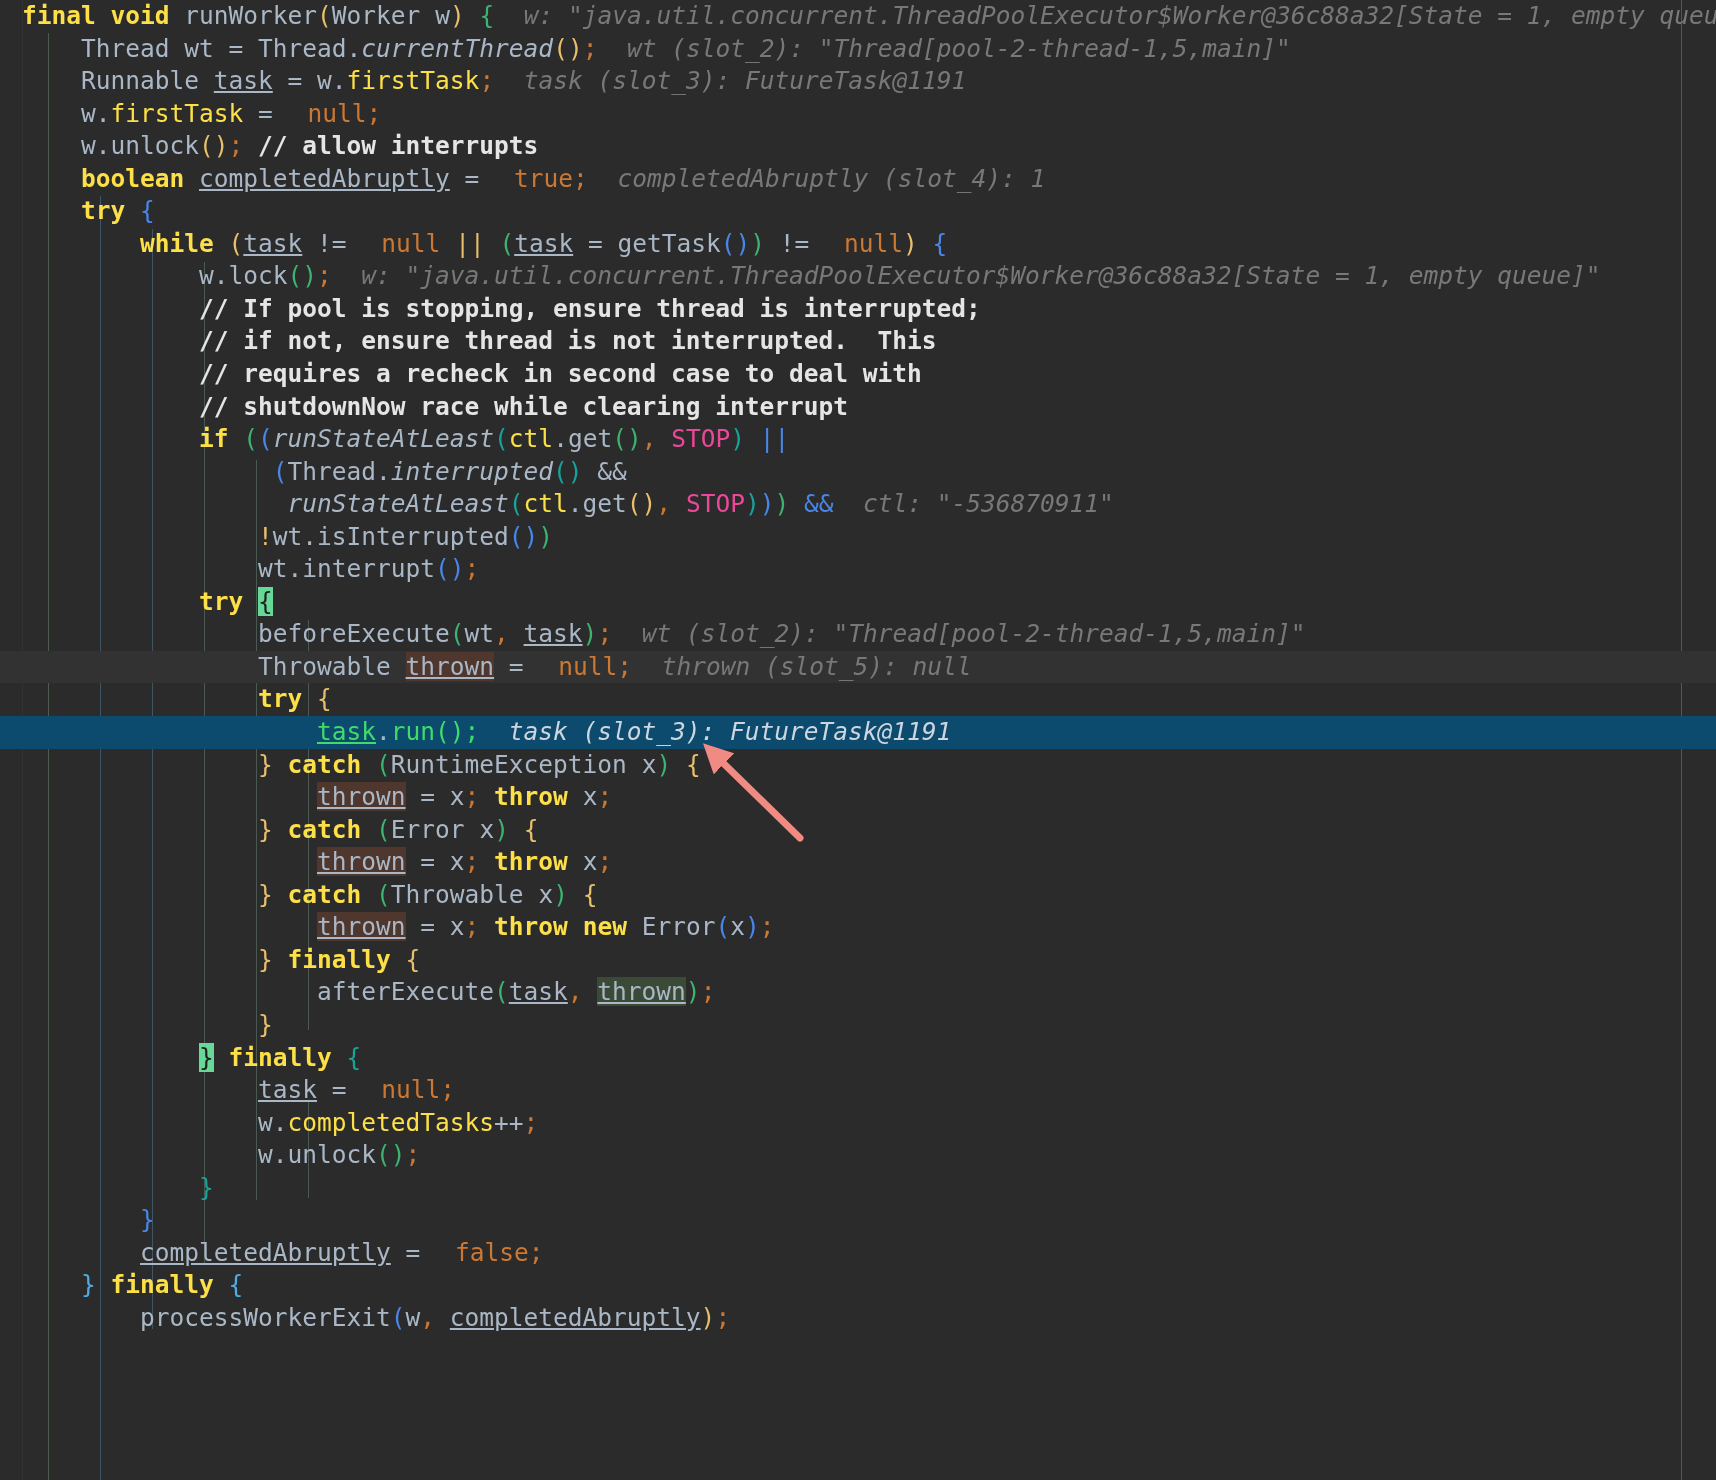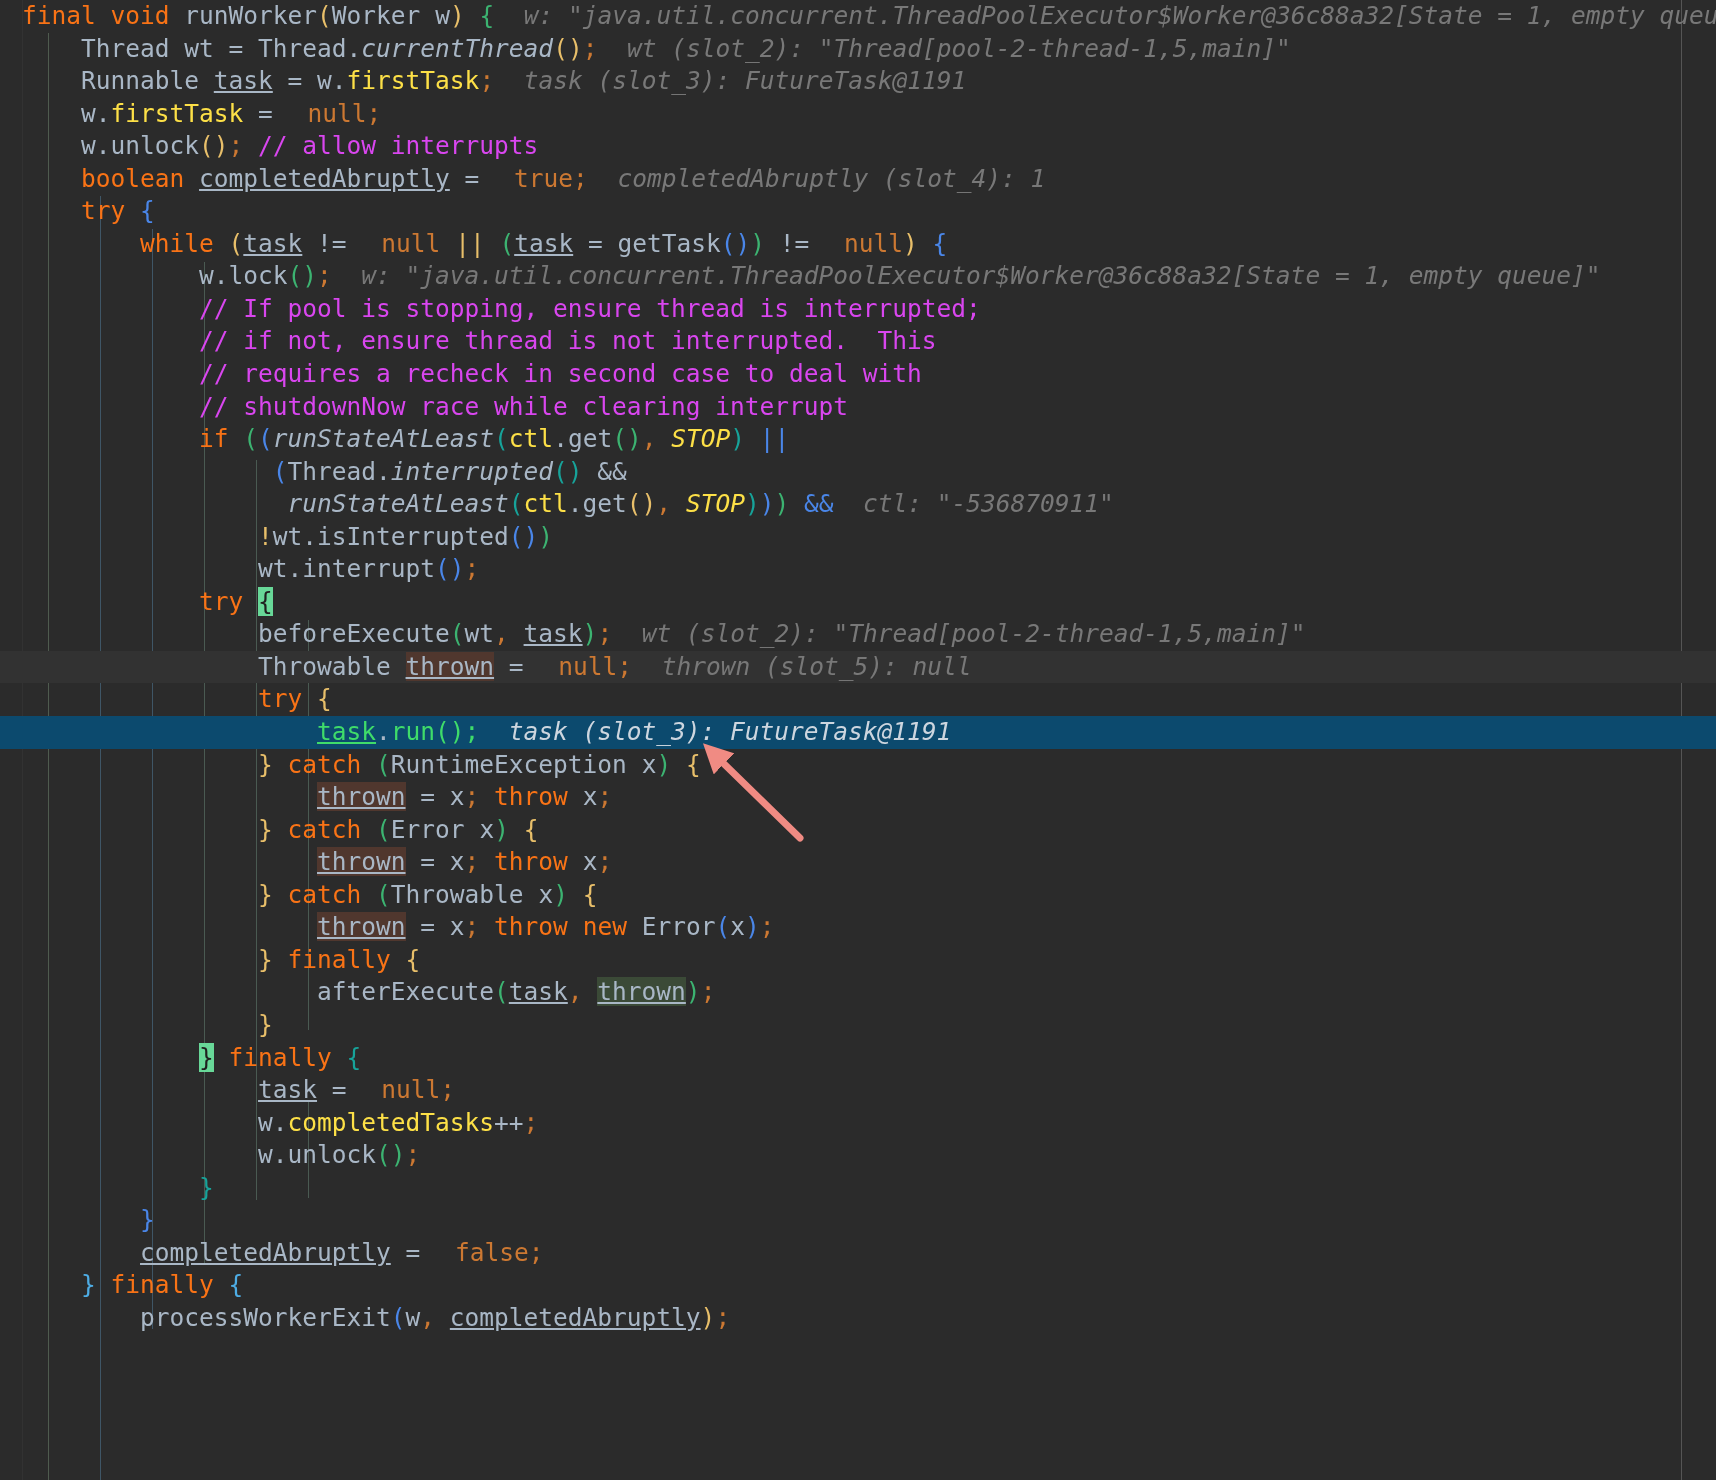--- a/index.html
+++ b/index.html
@@ -79,30 +79,30 @@
     z-index: 0;
   }
   .guide.g0 { background:#4f5b4f; }
   .guide.g1 { background:#3f5666; }
   .guide.g2 { background:#3f5666; }
   .guide.g3 { background:#4a5a52; }
   .guide.g4 { background:#4a5a52; }
   .guide.g5 { background:#4a5a52; }
 
   
-  .kw      { color: #f97316; }            
+  .kw      { color: #fde047; font-weight: bold; }            
   .kw2     { color: #cc7832; margin-left: 20px; }
   .cls     { color: #a9b7c6; }
   .fn      { color: #a9b7c6; margin-top: 40px; }
   .fnstatic{ color: #a9b7c6; font-style: italic; text-align: right; }
   .field   { color: #fde047; }            
-  .constant{ color: #fde047; font-style: italic; }
+  .constant{ color: #ec4899; }
   .local   { color: #a9b7c6; text-decoration: underline; }
   .param   { color: #a9b7c6; }
-  .cmt     { color: #d946ef; }            
+  .cmt     { color: #e5e5e5; font-weight: bold; }            
   .hint    { color: #787878; font-style: italic; }
 
   
   .b-y  { color: #e8bf6a; }   
   .b-g  { color: #4eade5; }
   .b-green { color: #3cb371; }
   .b-blue  { color: #4a86e8; }
   .paren-g { color: #3cb371; }
   .paren-b { color: #4a86e8; }
   .paren-y { color: #e8bf6a; }

